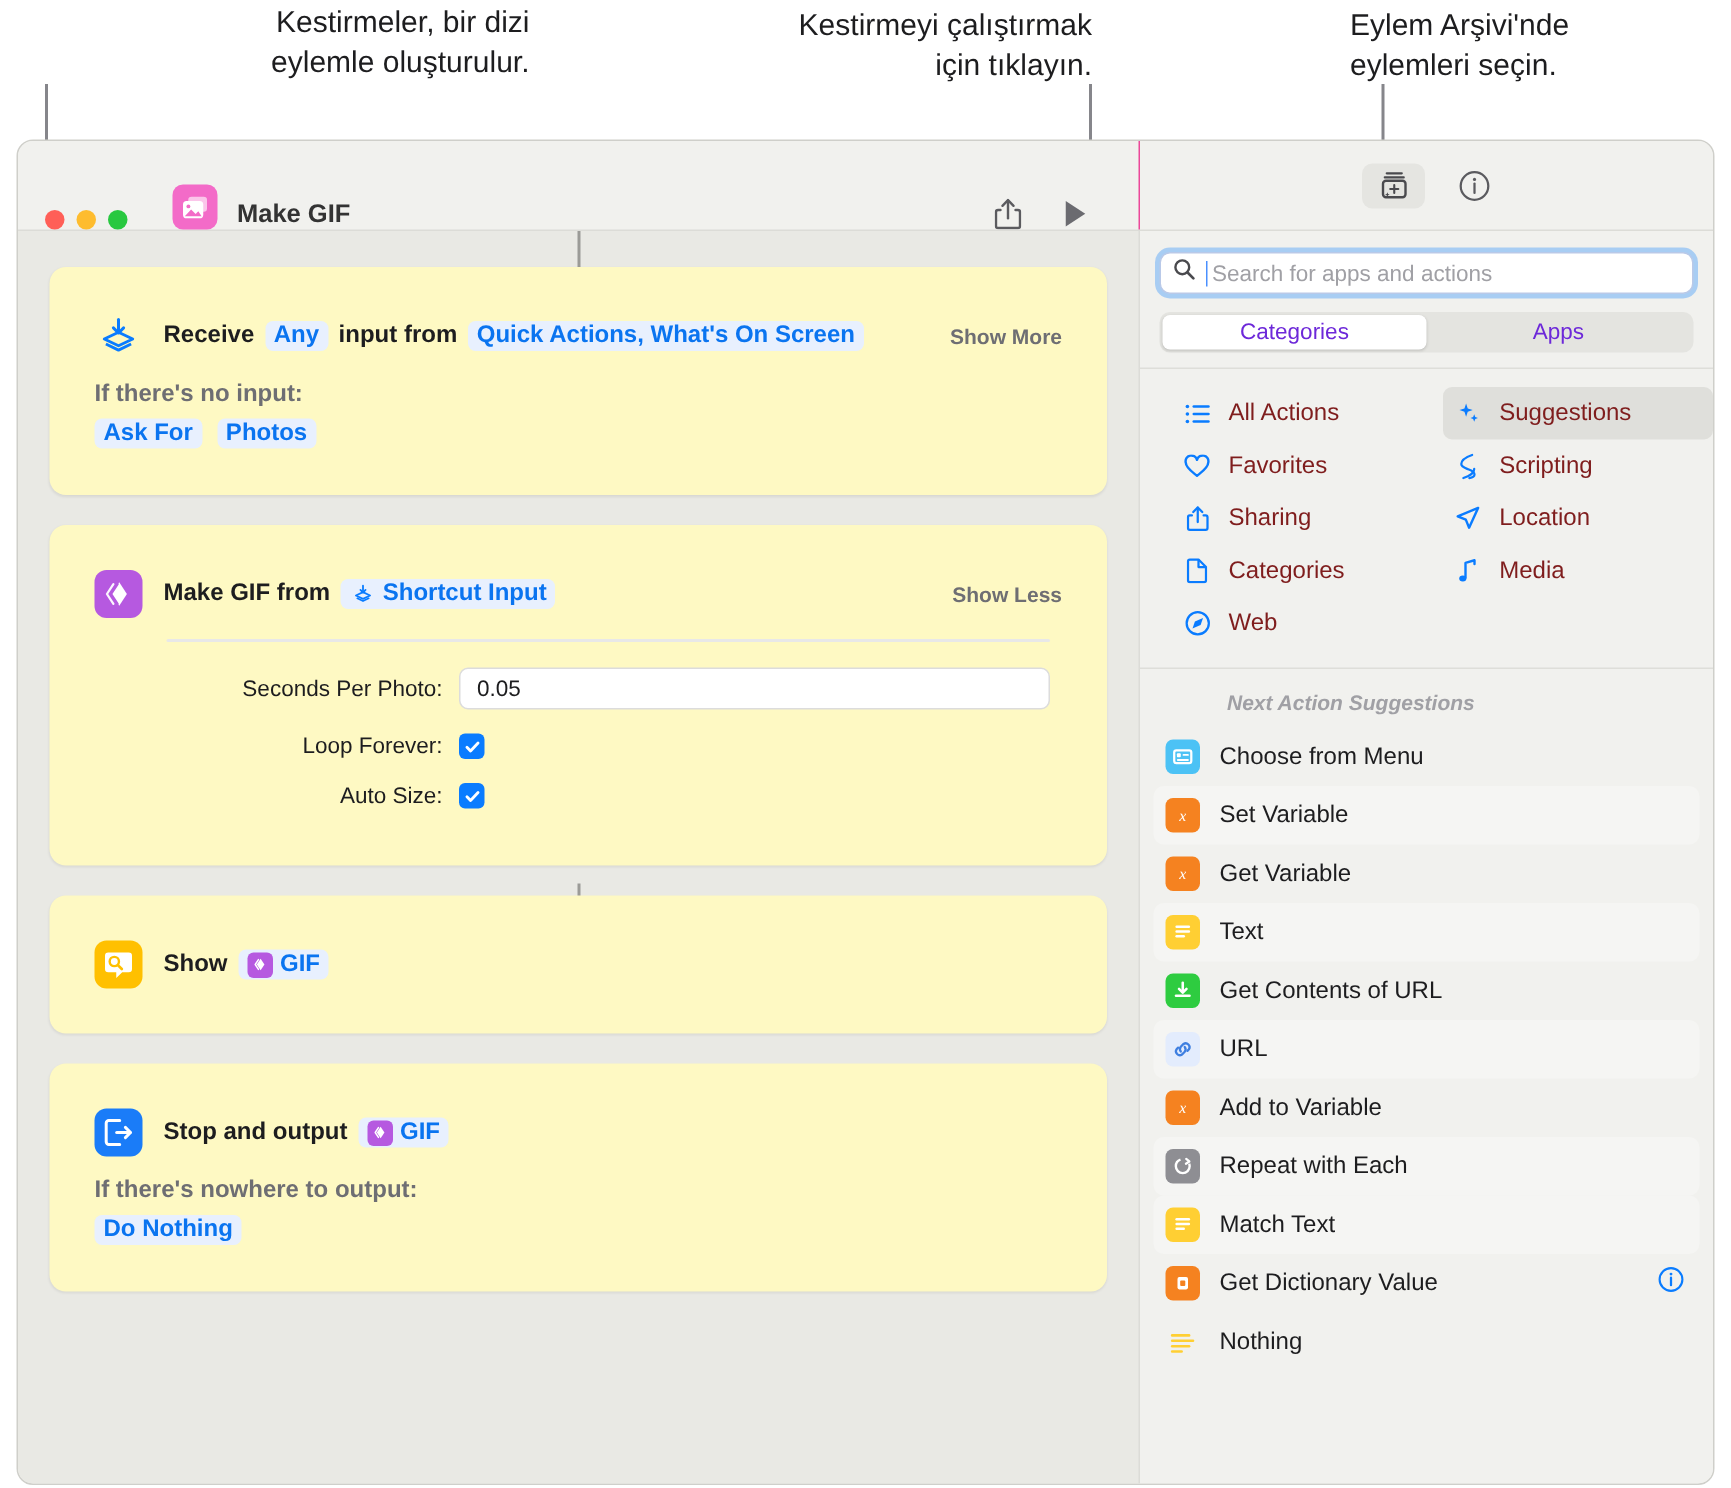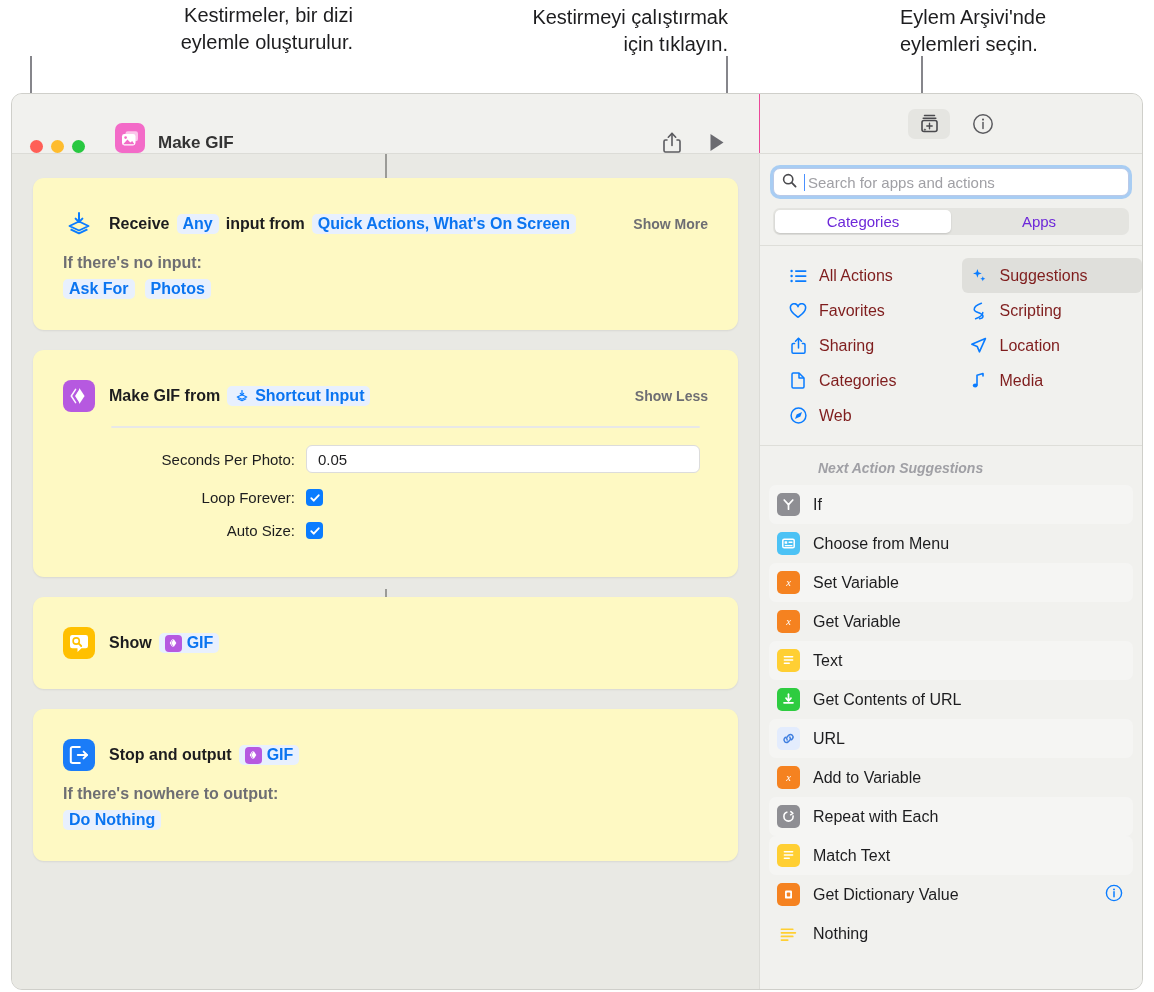--- a/index.html
+++ b/index.html
@@ -659,29 +659,20 @@
               </svg>
             </span>
             <span class="cat-label">Media</span>
           </div>
         </div>
       </div>
 
       <div id="suggestions">
         <div id="sugg-header">Next Action Suggestions</div>
         <div id="sugg-rows">
-            <div class="sugg-item alt">
-              <span class="sugg-icon" style="background: rgb(142, 142, 147);">
-                <svg width="15" height="15" viewBox="0 0 15 15">
-                  <path d="M3.2 3 L7.5 7.6 L11.8 3" fill="none" stroke="#fff" stroke-width="1.7" stroke-linecap="round" stroke-linejoin="round"></path>
-                  <path d="M7.5 7.6 V12.2" fill="none" stroke="#fff" stroke-width="1.7" stroke-linecap="round"></path>
-                </svg>
-              </span>
-              <span class="sugg-label">If</span>
-            </div>
             <div class="sugg-item">
               <span class="sugg-icon" style="background: rgb(76, 194, 245);">
                 <svg width="15" height="15" viewBox="0 0 15 15">
                   <rect x="1.8" y="3.2" width="11.4" height="8.6" rx="1.4" fill="none" stroke="#fff" stroke-width="1.5"></rect>
                   <rect x="3.6" y="5.2" width="2.6" height="2.6" rx="0.6" fill="#fff"></rect>
                   <rect x="7.4" y="5.6" width="4.2" height="1.3" rx="0.65" fill="#fff"></rect>
                   <rect x="3.6" y="9" width="8" height="1.3" rx="0.65" fill="#fff"></rect>
                 </svg>
               </span>
               <span class="sugg-label">Choose from Menu</span>

